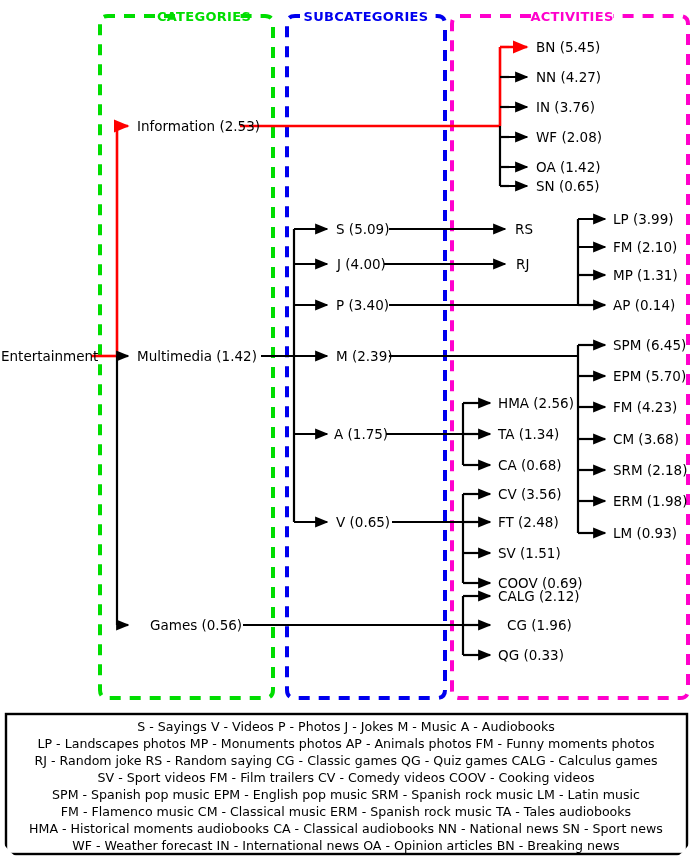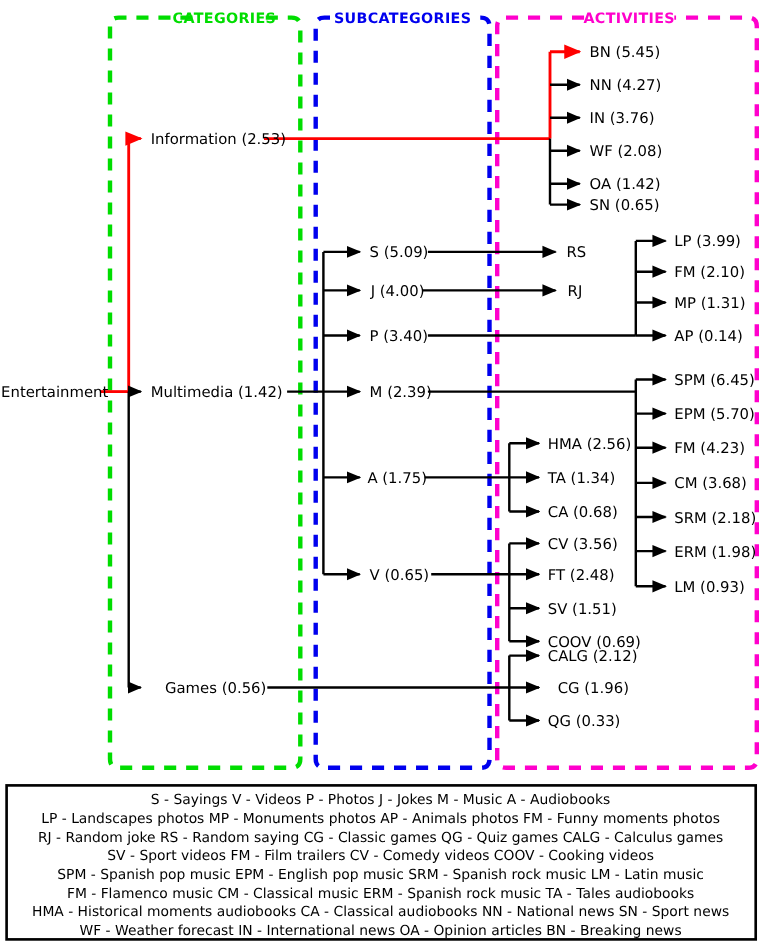--- a/index.html
+++ b/index.html
@@ -1,17 +1,17 @@
 <!DOCTYPE html>
 <html><head>
 <meta charset="utf-8">
 <style>
   html,body{margin:0;padding:0;background:#fff;}
   body{width:693px;height:860px;font-family:"DejaVu Sans","Liberation Sans",sans-serif;}
-  #root{position:relative;width:693px;height:860px;overflow:hidden;}
+  #root{position:relative;width:693px;height:860px;overflow:hidden;border-radius:31px;}
   svg{position:absolute;left:0;top:0;}
   text{font-family:"DejaVu Sans","Liberation Sans",sans-serif;}
   .hdr{font-size:13px;letter-spacing:.3px;}
   .nd{font-size:13.5px;fill:#000;}
   .lg{font-size:12.6px;fill:#000;}
 </style>
 </head>
 <body>
 
 <div id="root">

